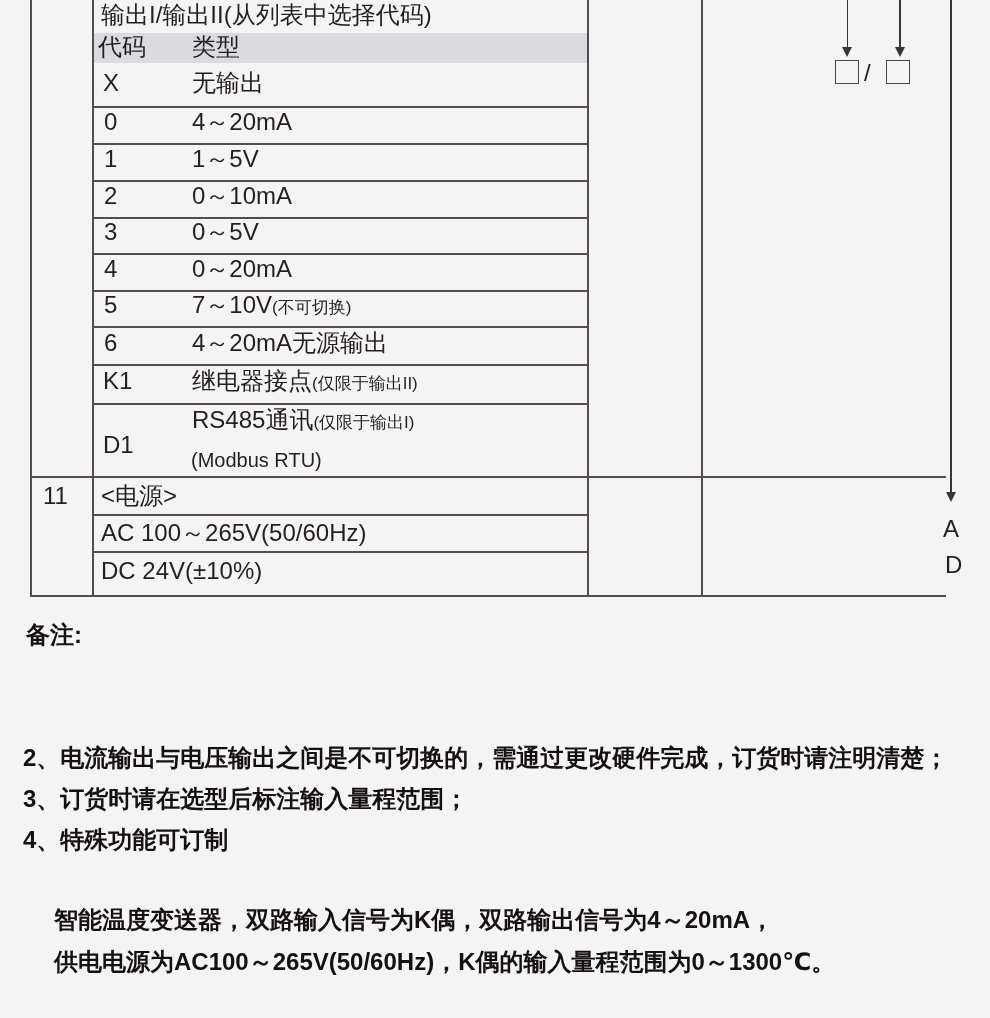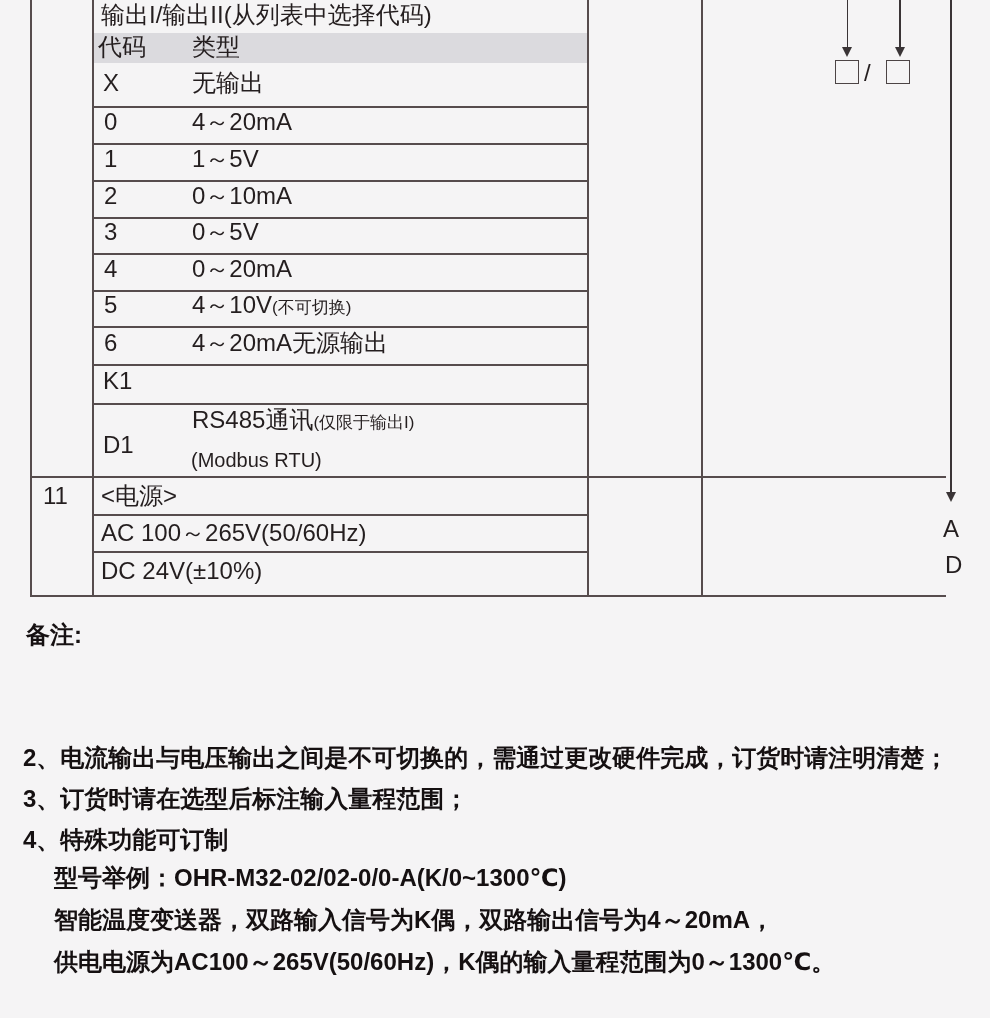--- a/index.html
+++ b/index.html
@@ -64,26 +64,27 @@
   <div class="txt" style="left:104px; top:181px;">2</div>
   <div class="txt" style="left:192px; top:181px;">0～10mA</div>
 
   <div class="txt" style="left:104px; top:217px;">3</div>
   <div class="txt" style="left:192px; top:217px;">0～5V</div>
 
   <div class="txt" style="left:104px; top:254px;">4</div>
   <div class="txt" style="left:192px; top:254px;">0～20mA</div>
 
   <div class="txt" style="left:104px; top:290px;">5</div>
-  <div class="txt" style="left:192px; top:290px;"><span>4～10V</span><span class="small">(不可切换)</span></div>
+  <div class="txt" style="left:192px; top:290px;"><span>7～10V</span><span class="small">(不可切换)</span></div>
 
   <div class="txt" style="left:104px; top:328px;">6</div>
   <div class="txt" style="left:192px; top:328px;">4～20mA无源输出</div>
 
   <div class="txt" style="left:103px; top:366px;">K1</div>
+  <div class="txt" style="left:192px; top:366px;"><span>继电器接点</span><span class="small">(仅限于输出II)</span></div>
 
   <div class="txt" style="left:103px; top:405px;margin-top:25px;">D1</div>
   <div class="txt" style="left:192px; top:405px;"><span>RS485通讯</span><span class="small">(仅限于输出I)</span></div>
   <div class="txt modbus" style="left:191px; top:445px;">(Modbus RTU)</div>
 
   <div class="txt" style="left:43px;  top:481px;">11</div>
   <div class="txt" style="left:101px; top:481px;">&lt;电源&gt;</div>
   <div class="txt" style="left:101px; top:518px;">AC 100～265V(50/60Hz)</div>
   <div class="txt" style="left:101px; top:556px;">DC 24V(±10%)</div>
 
@@ -98,17 +99,16 @@
 
   <div class="aline" style="left:950px; top:0; height:492px;"></div>
   <div class="ahead" style="left:945.5px; top:492px;"></div>
   <div class="adcode" style="left:943px; top:514px;">A</div>
   <div class="adcode" style="left:945px; top:550px;">D</div>
 
   <div class="note" style="left:26px; top:620px;">备注:</div>
   <div class="note" style="left:23px; top:743px;">2、电流输出与电压输出之间是不可切换的，需通过更改硬件完成，订货时请注明清楚；</div>
   <div class="note" style="left:23px; top:784px;">3、订货时请在选型后标注输入量程范围；</div>
   <div class="note" style="left:23px; top:825px;">4、特殊功能可订制</div>
-  <div class="note" style="left:54px; top:863px;">型号举例：OHR-M32-02/02-0/0-A(K/0~1300℃)</div>
   <div class="note" style="left:54px; top:905px;">智能温度变送器，双路输入信号为K偶，双路输出信号为4～20mA，</div>
   <div class="note" style="left:54px; top:947px;">供电电源为AC100～265V(50/60Hz)，K偶的输入量程范围为0～1300℃。</div>
 
 </div>
 
 </body></html>

